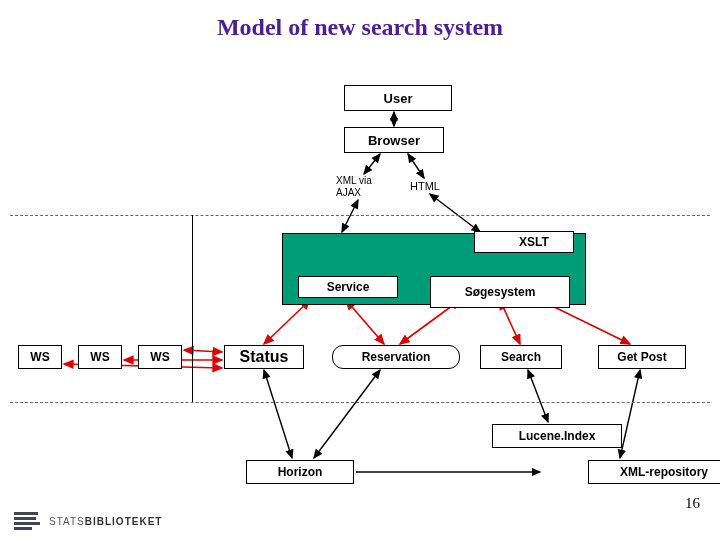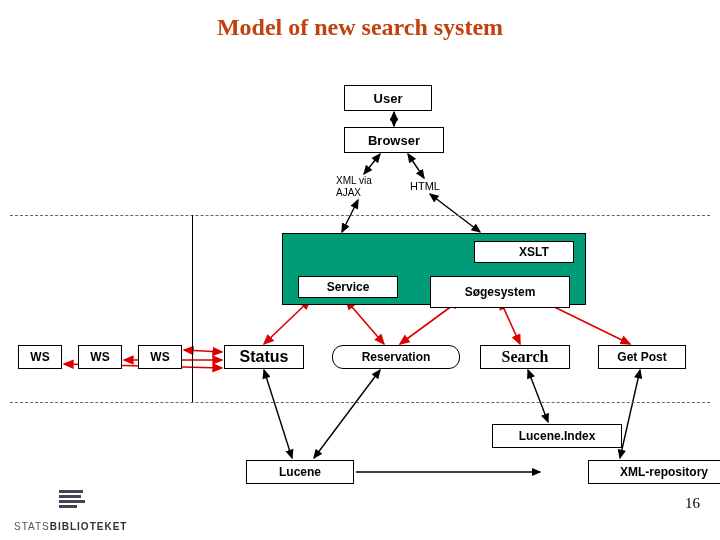--- a/index.html
+++ b/index.html
@@ -9,39 +9,39 @@
     background: #fff;
     font-family: Arial, Helvetica, sans-serif;
     position: relative;
     overflow: hidden;
   }
   .title {
     text-align: center;
     font-family: "Times New Roman", serif;
     font-weight: bold;
     font-size: 24px;
-    color: #c2410c;
+    color: #4c1d95;
     position: absolute;
     top: 14px;
     left: 0;
     width: 100%;
   }
   .box {
     position: absolute;
     border: 1px solid #000;
     background: #fff;
     font-size: 13px;
     font-weight: bold;
     text-align: center;
     display: flex;
     align-items: center;
     justify-content: center;
     padding: 4px 10px;
   }
-  .user-box { top: 85px; left: 344px; width: 88px; height: 26px; }
+  .user-box { top: 85px; left: 344px; width: 108px; height: 26px; }
   .browser-box { top: 127px; left: 344px; width: 100px; height: 26px; }
   .left-label {
     position: absolute;
     font-size: 10px;
     font-weight: normal;
     text-align: left;
     line-height: 1.2;
     top: 175px;
     left: 336px;
     width: 50px;
@@ -70,48 +70,47 @@
   }
   .green-panel {
     position: absolute;
     background: #009b77;
     border: 1px solid #000;
     top: 233px;
     left: 282px;
     width: 304px;
     height: 72px;
   }
-  .xslt-box { top: 241px; left: 474px; width: 100px; height: 22px; font-size: 12px; padding-left: 30px; }
+  .xslt-box { top: 231px; left: 474px; width: 100px; height: 22px; font-size: 12px; padding-left: 30px; }
   .service-box { top: 276px; left: 298px; width: 100px; height: 22px; font-size: 12px; }
   .soge-box { top: 276px; left: 430px; width: 140px; height: 32px; font-size: 12px; }
   .ws1 { top: 345px; left: 18px; width: 44px; height: 24px; font-size: 12px; }
   .ws2 { top: 345px; left: 78px; width: 44px; height: 24px; font-size: 12px; }
   .ws3 { top: 345px; left: 138px; width: 44px; height: 24px; font-size: 12px; }
   .status-box { top: 345px; left: 224px; width: 80px; height: 24px; font-size: 16px; }
   .reserv-box { top: 345px; left: 332px; width: 128px; height: 24px; font-size: 12px; border-radius: 11px; }
-  .search-box { top: 345px; left: 480px; width: 90px; height: 24px; font-size: 16px; font-family: Liberation Serif, serif; }
+  .search-box { top: 345px; left: 480px; width: 82px; height: 24px; font-size: 12px; }
   .getpost-box { top: 345px; left: 598px; width: 88px; height: 24px; font-size: 12px; }
   .lucene-box { top: 424px; left: 492px; width: 130px; height: 24px; font-size: 12px; }
   .horizon-box { top: 460px; left: 246px; width: 108px; height: 24px; font-size: 12px; }
   .xmlrepo-box { top: 460px; left: 542px; width: 152px; height: 24px; font-size: 12px; margin-left: 46px; }
   .page-num {
     position: absolute;
     bottom: 28px;
     right: 20px;
     font-size: 15px;
     font-family: "Times New Roman", serif;
   }
   .logo {
     position: absolute;
     bottom: 8px;
     left: 14px;
     display: flex;
     align-items: center;
     gap: 11px;
-    flex-direction: column;
   }
   .logo-bars {
     width: 24px;
     height: 22px;
     position: relative;
   }
   .logo-bars span {
     position: absolute;
     background: #445;
     height: 3px;
@@ -205,21 +204,21 @@
 <div class="box ws2">WS</div>
 <div class="box ws3">WS</div>
 <div class="box status-box">Status</div>
 <div class="box reserv-box">Reservation</div>
 <div class="box search-box">Search</div>
 <div class="box getpost-box">Get Post</div>
 
 <div class="dashed dashed2"></div>
 
 <div class="box lucene-box">Lucene.Index</div>
-<div class="box horizon-box">Lucene</div>
+<div class="box horizon-box">Horizon</div>
 <div class="box xmlrepo-box">XML-repository</div>
 
 <div class="page-num">16</div>
 
 <div class="logo">
   <div class="logo-bars">
     <span></span>
       <span></span>
       <span></span>
       <span></span>

